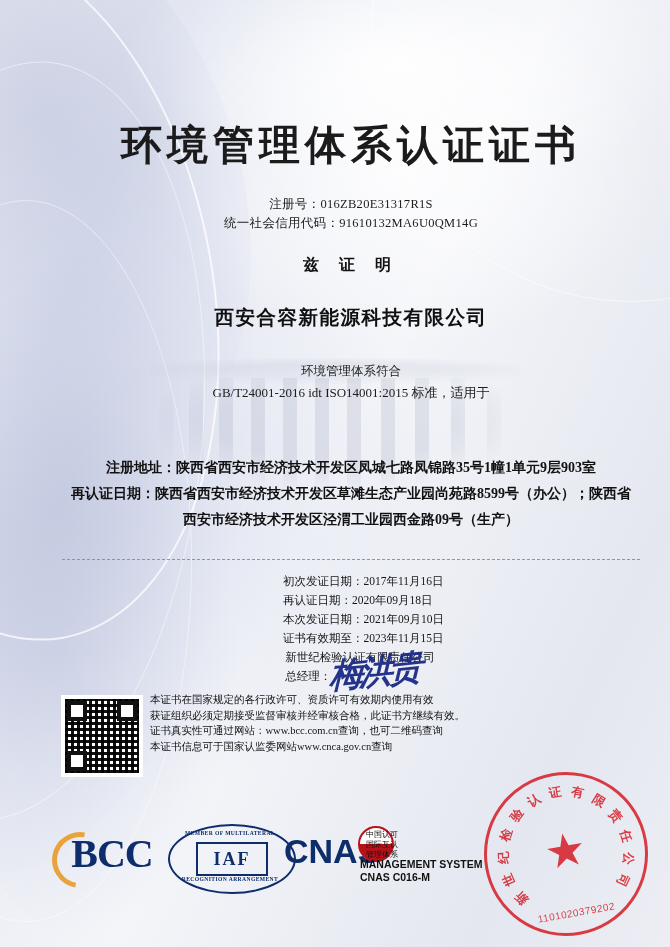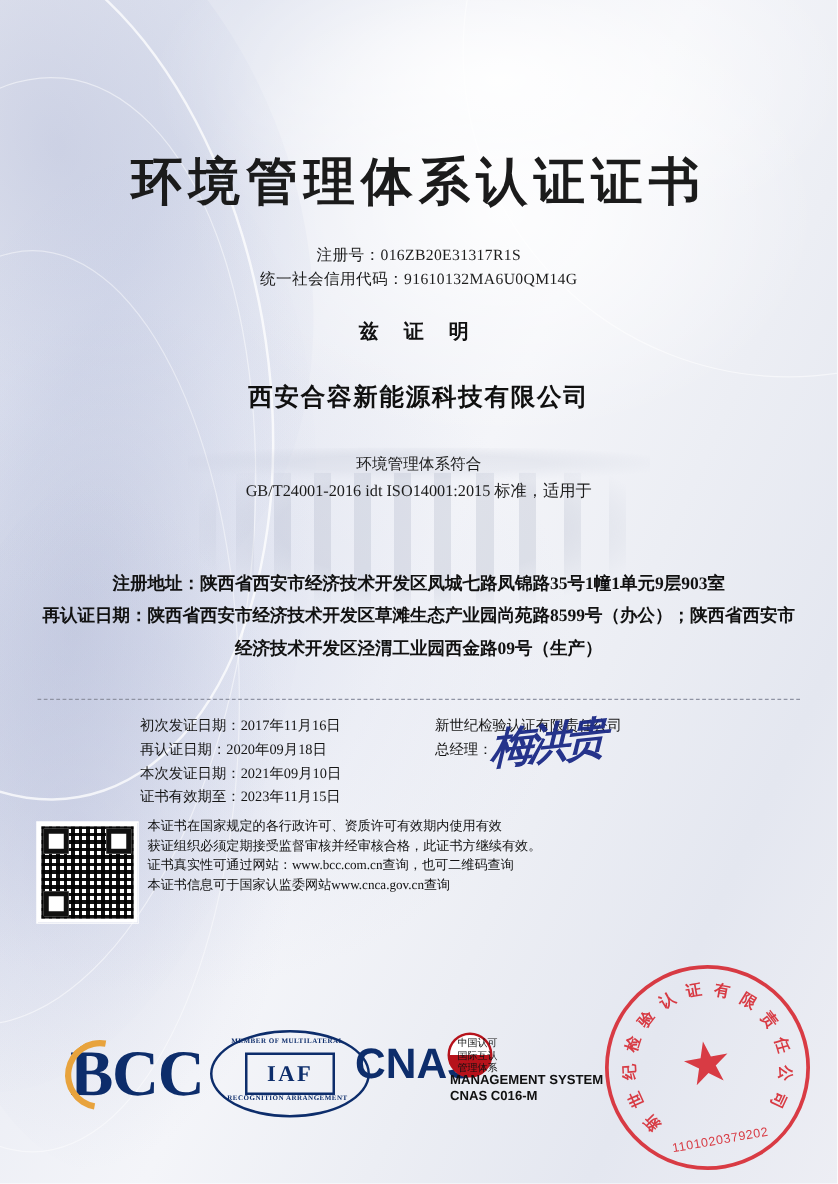--- a/index.html
+++ b/index.html
@@ -55,21 +55,21 @@
     mask-image:radial-gradient(ellipse at 50% 40%, #000 45%, transparent 75%);
   }
   .watermark-top{
     position:absolute;left:150px;top:358px;width:370px;height:26px;opacity:0.18;
     background:linear-gradient(180deg,#9aa2b8,#cfd4e2);
     border-radius:6px 6px 0 0;
     -webkit-mask-image:radial-gradient(ellipse at 50% 50%, #000 40%, transparent 80%);
     mask-image:radial-gradient(ellipse at 50% 50%, #000 40%, transparent 80%);
   }
 
-  .content{position:relative;z-index:5;}
+  .content{position:relative;z-index:5;padding-left:32px;}
 
   .title{
     text-align:center;
     font-family:"Liberation Serif", serif;
     font-size:41px;
     letter-spacing:5px;
     color:#1b1b1b;
     font-weight:700;
     margin-top:118px;
   }
@@ -99,21 +99,21 @@
     text-align:center;color:#111;
     font-size:14px;line-height:26px;font-weight:700;
   }
   .addr .lab{font-weight:700;}
   .divider{
     margin:26px 30px 0 30px;
     border-top:1px dashed #8f93a3;
     height:0;
   }
   .dates-row{
-    display:flex;margin:12px 30px 0 30px;align-items:flex-start;
+    display:flex;margin:12px 30px 0 30px;align-items:center;flex-direction:column;
   }
   .dates{
     width:300px;font-size:11.5px;line-height:19px;color:#151515;
     padding-left:82px;box-sizing:border-box;
   }
   .issuer{
     flex:1;font-size:11.5px;line-height:19px;color:#151515;
     padding-left:18px;position:relative;
   }
   .sig{
@@ -149,21 +149,21 @@
     flex:1;padding-left:8px;font-size:10.5px;line-height:15.5px;color:#111;
   }
   .logos{
     position:absolute;left:0;top:806px;width:670px;height:110px;
   }
   .bcc-logo{
     position:absolute;left:56px;top:24px;width:112px;height:52px;
   }
   .bcc-text{
     font-family:"Liberation Serif", serif;
-    font-size:52px;font-weight:700;color:#0d2d6b;letter-spacing:-1px;
+    font-size:40px;font-weight:700;color:#0d2d6b;letter-spacing:-1px;text-align:center;
   }
   .bcc-swoosh{
     position:absolute;left:-4px;top:2px;width:46px;height:46px;
     border:5px solid #e8a33d;border-radius:50%;
     border-right-color:transparent;border-bottom-color:transparent;
     transform:rotate(-35deg);
   }
   .iaf{
     position:absolute;left:168px;top:12px;width:124px;height:78px;
   }

